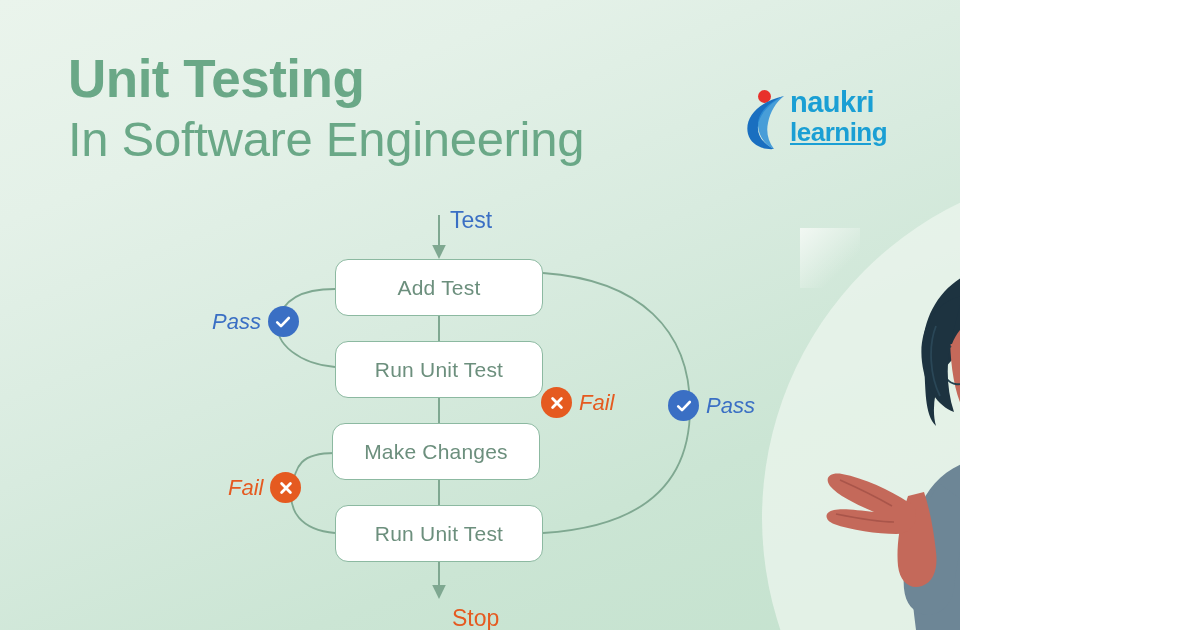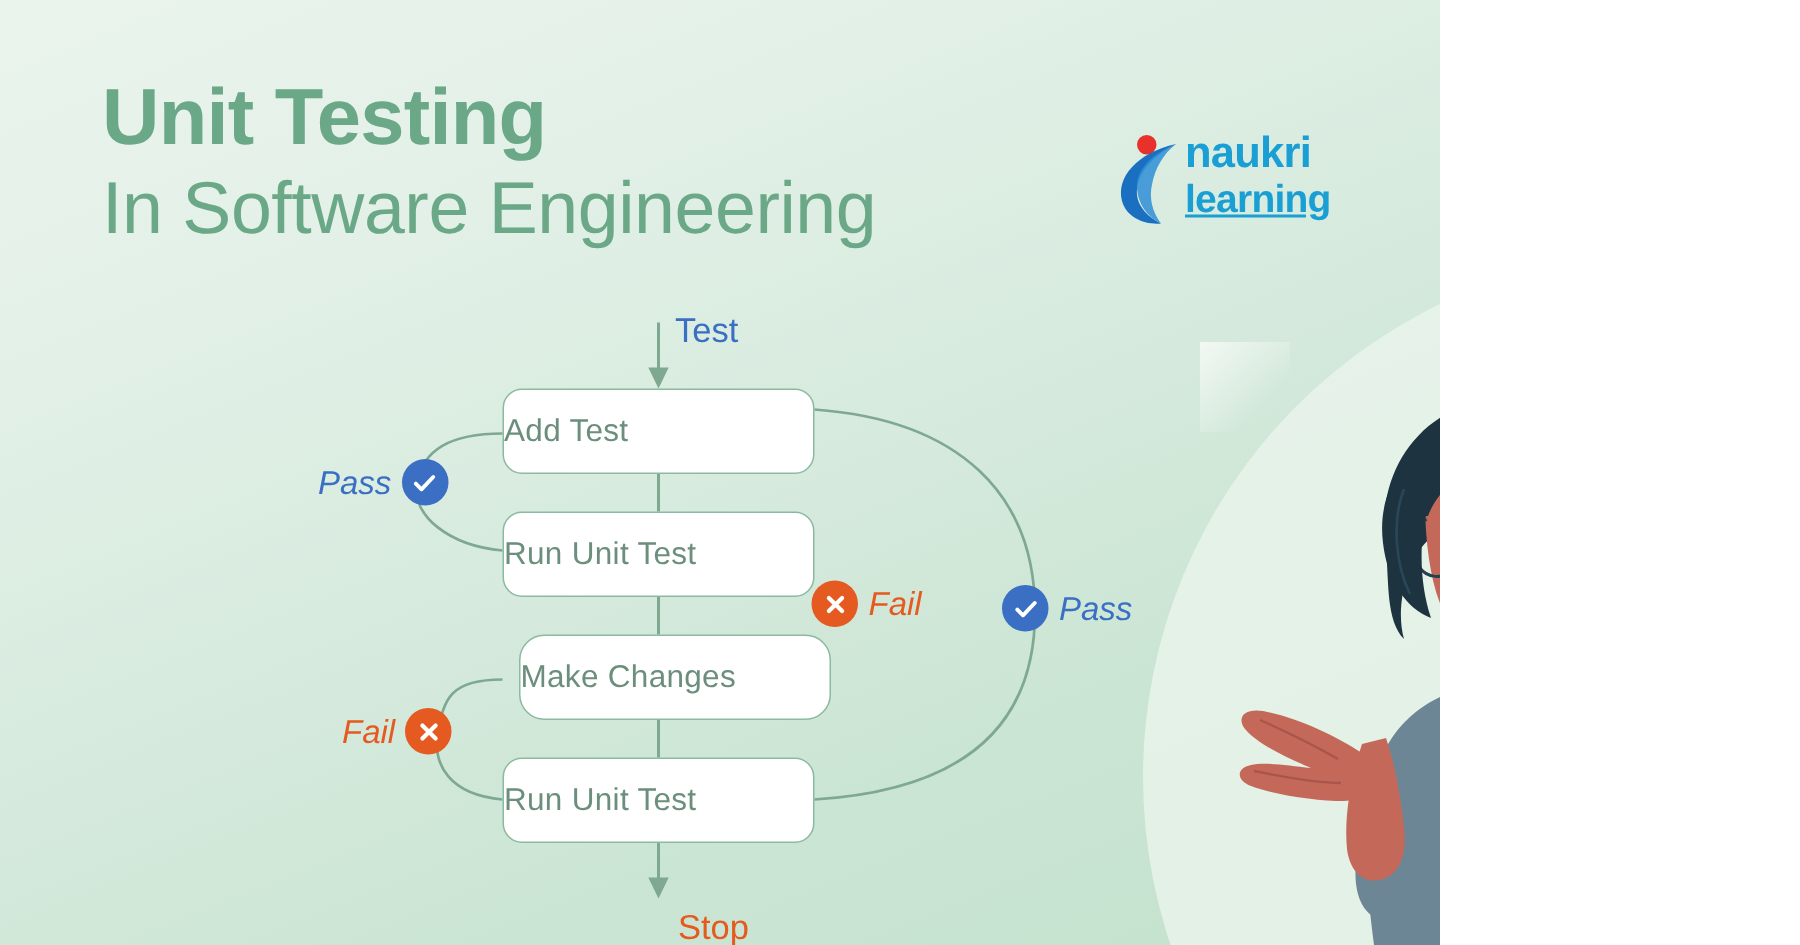--- a/index.html
+++ b/index.html
@@ -100,30 +100,31 @@
   .flow { position: absolute; left: 0; top: 0; width: 1200px; height: 630px; }
   .node {
     position: absolute;
     width: 208px;
     height: 57px;
     background: #ffffff;
     border: 1.6px solid #8cb9a1;
     border-radius: 13px;
     display: flex;
     align-items: center;
+    justify-content: center;
     box-sizing: border-box;
   }
   .node span {
     color: #6c8f7d;
     font-size: 21px;
     letter-spacing: .2px;
   }
   #node-0 { left: 335px; top: 259px; }
   #node-1 { left: 335px; top: 341px; }
-  #node-2 { left: 346px; top: 423px; border-radius: 17px; }
+  #node-2 { left: 332px; top: 423px; }
   #node-3 { left: 335px; top: 505px; }
 
   
   .badge {
     position: absolute;
     display: flex;
     align-items: center;
     gap: 7px;
     font-style: italic;
   }

